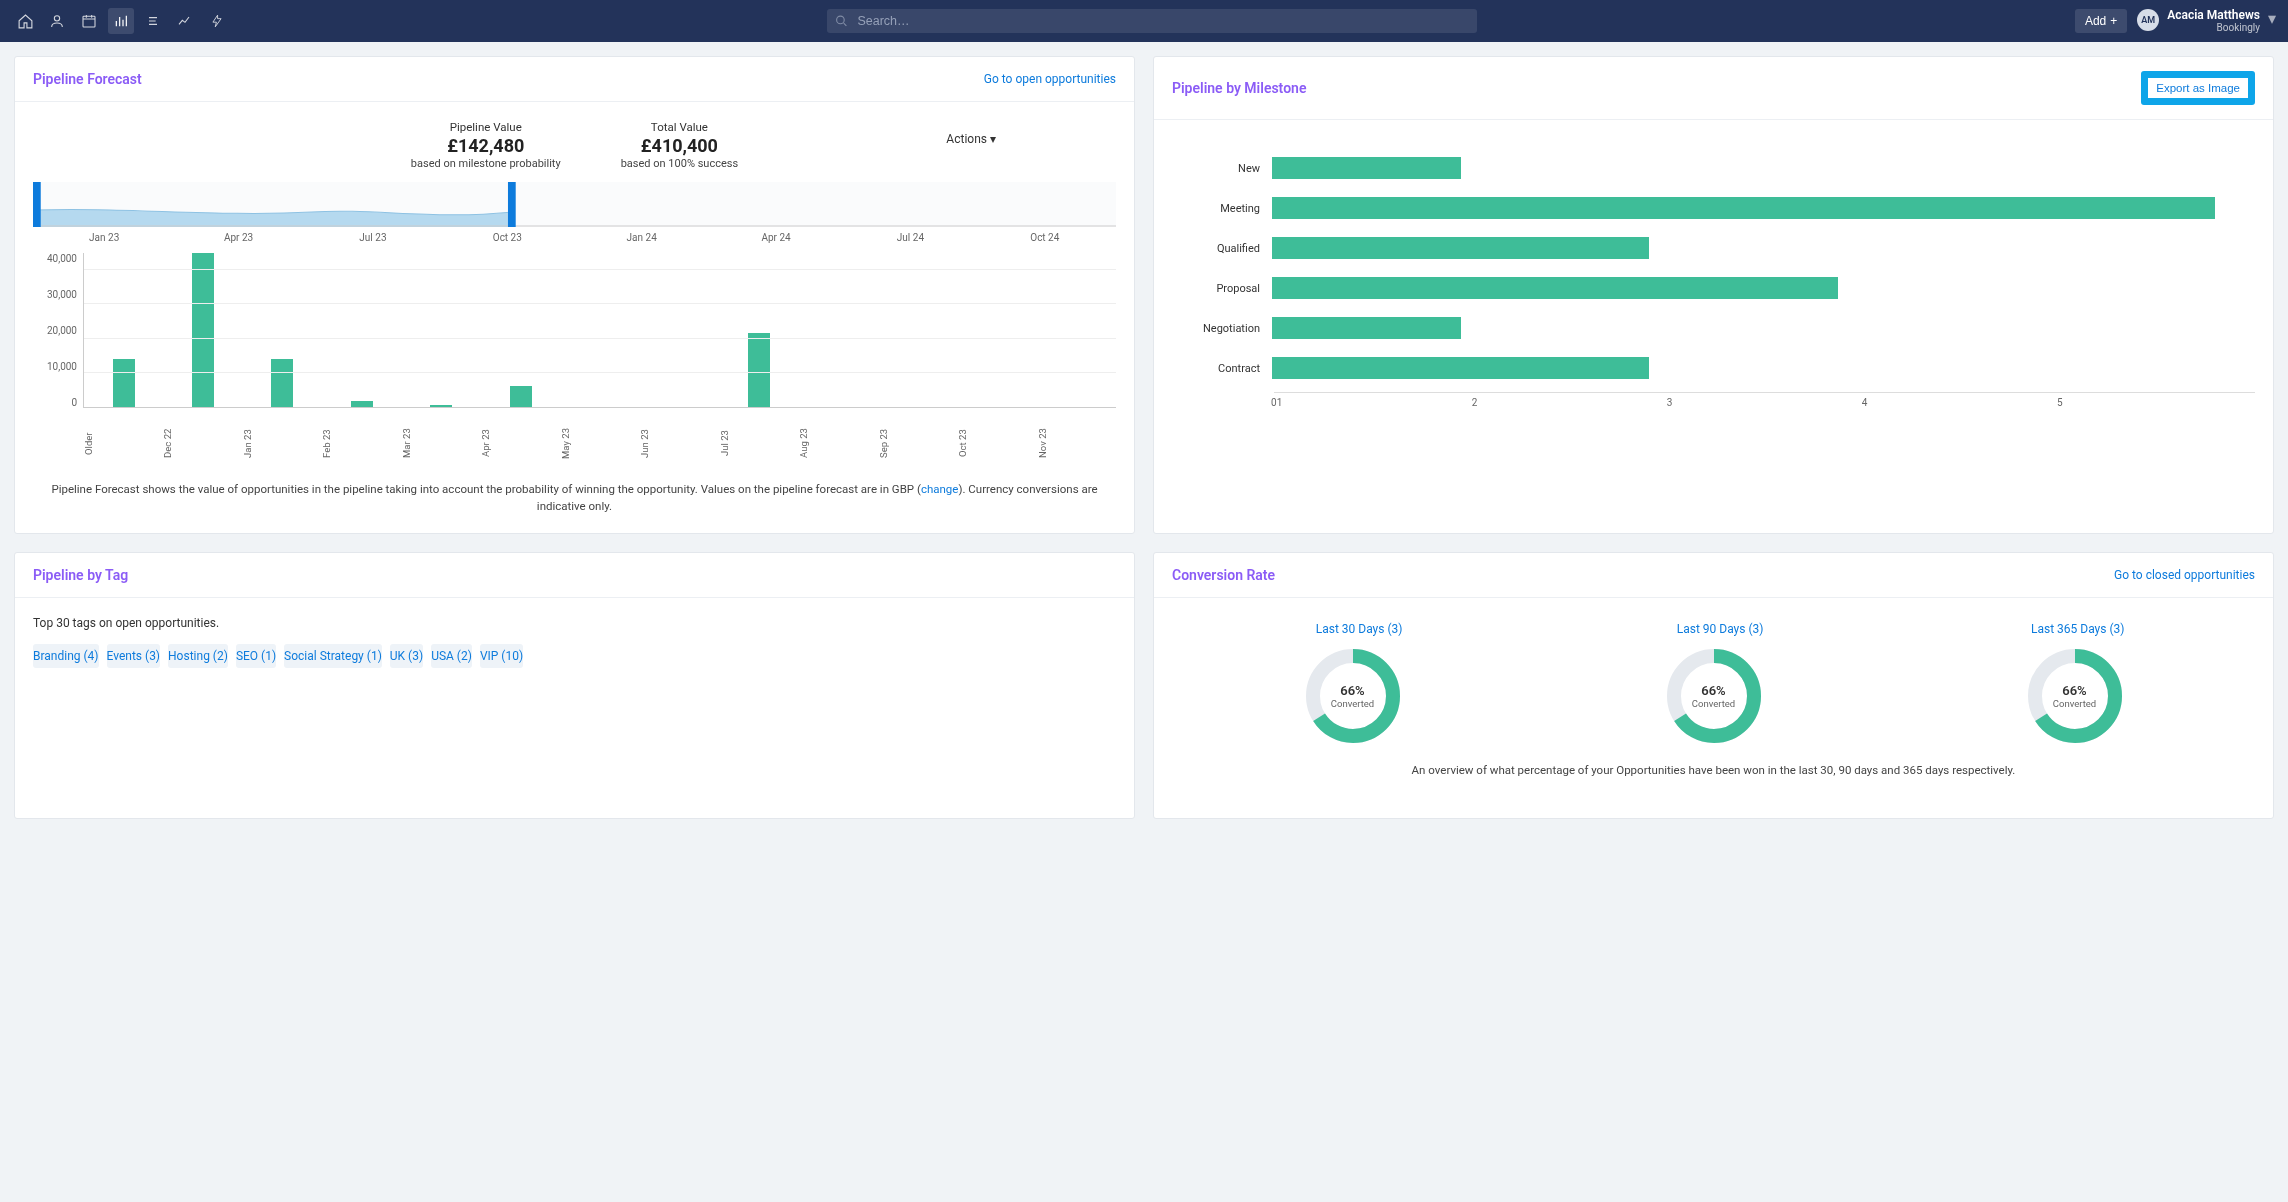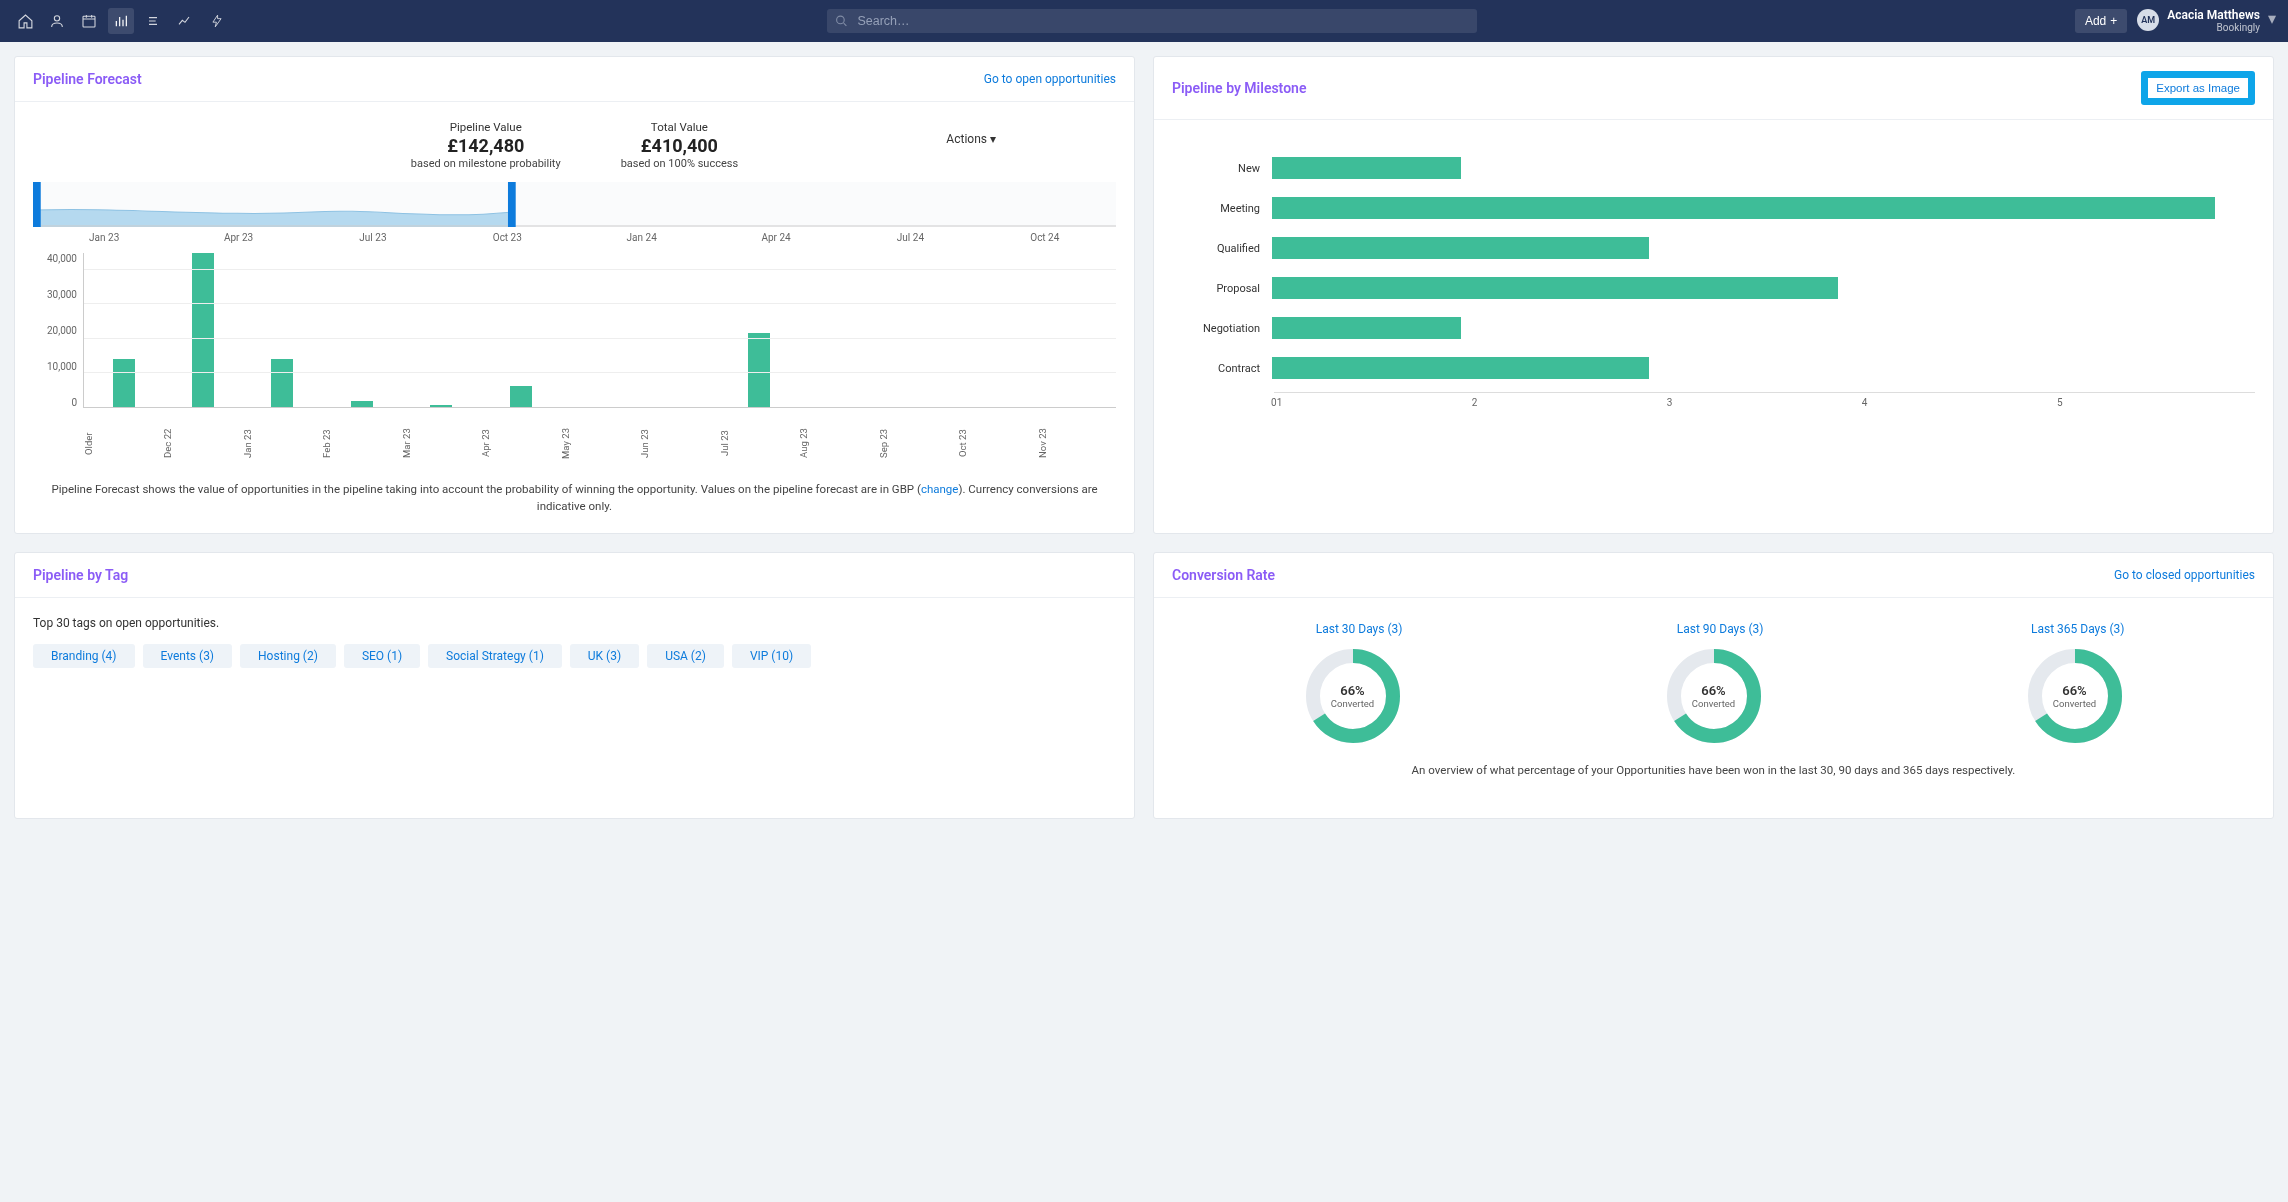--- a/index.html
+++ b/index.html
@@ -62,21 +62,21 @@
 .hbar-track { flex:1; height:22px; position:relative;}
 .hbar-fill { height:100%; background:#3ebd98; }
 .hbar-axis { display:flex; margin-left:102px; margin-top:4px; border-top:1px solid #ddd;}
 .hbar-axis div { flex:1; font-size:10px; color:#666; text-align:left; padding-top:4px; position:relative;}
 .hbar-axis div:first-child { flex:0; }
 .hbar-axis span { position:relative; left:-3px;}
 
 
 .tag-intro { font-size:12px; color:#333; margin-bottom:14px;}
 .tags-row { display:flex; flex-wrap:wrap; gap:8px;}
-.tag { background:#eef3f8; color:#0d7bdc; font-size:12px; padding:5px 18px; border-radius:3px; cursor:pointer;}
+.tag { background:#eef3f8; color:#0d7bdc; font-size:12px; padding:5px 0; border-radius:3px; cursor:pointer;}
 
 
 .conv-row { display:flex; justify-content:space-around; margin-top:6px;}
 .conv-item { text-align:right; }
 .conv-title { font-size:12px; color:#0d7bdc; margin-bottom:10px; cursor:pointer;}
 .donut-wrap { position:relative; width:100px; height:100px; margin:0 auto;}
 .donut-wrap svg { transform: rotate(-90deg);}
 .donut-center { position:absolute; left:0; right:0; top:0; bottom:0; display:flex; flex-direction:column; align-items:center; justify-content:center;}
 .donut-pct { font-size:13px; font-weight:600;}
 .donut-sub { font-size:9.5px; color:#666;}

